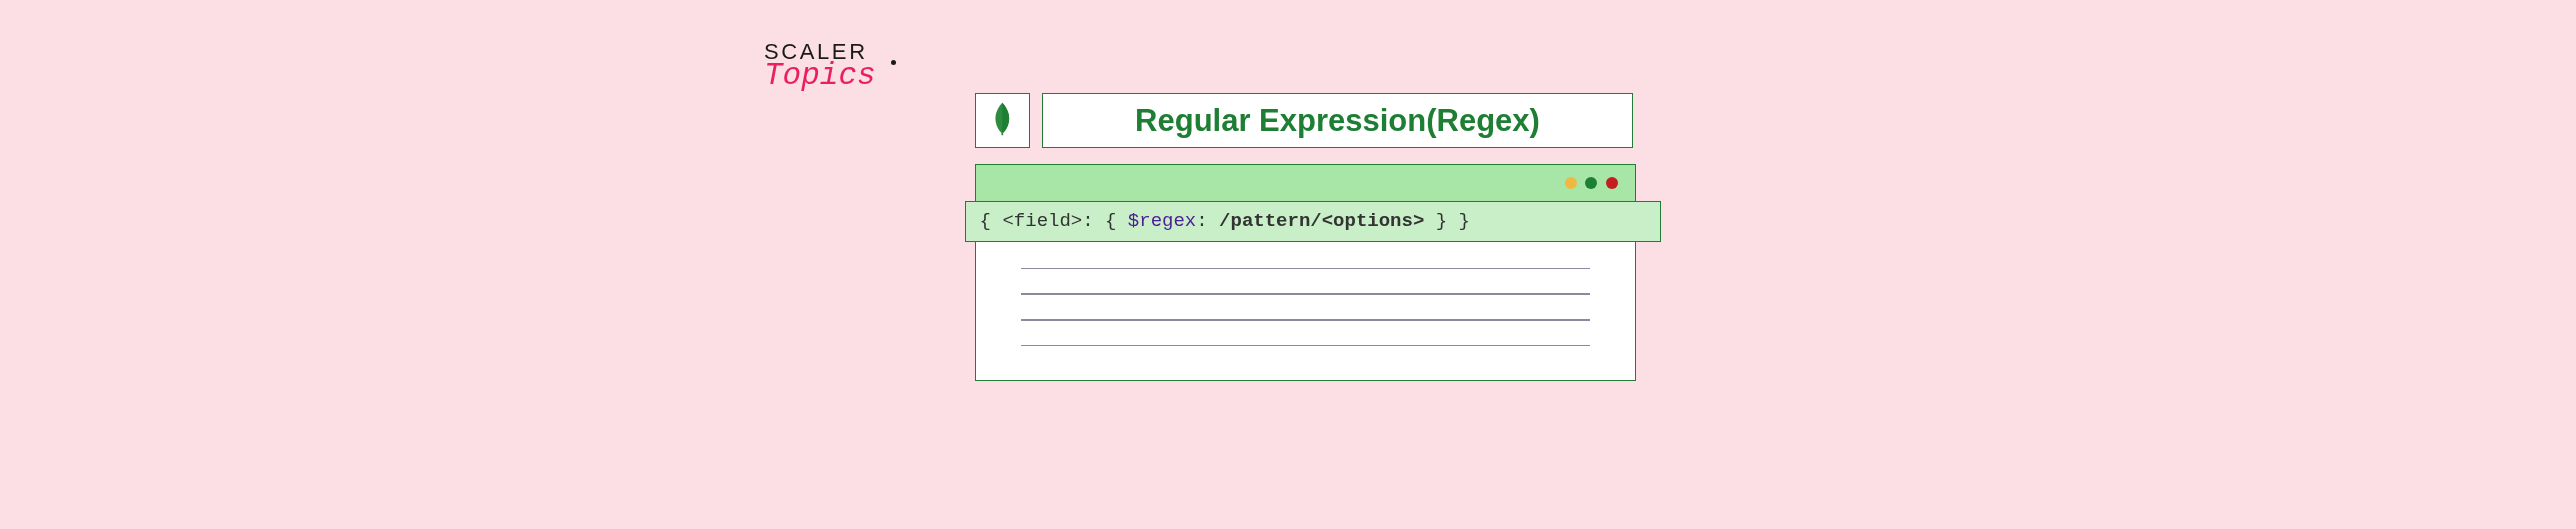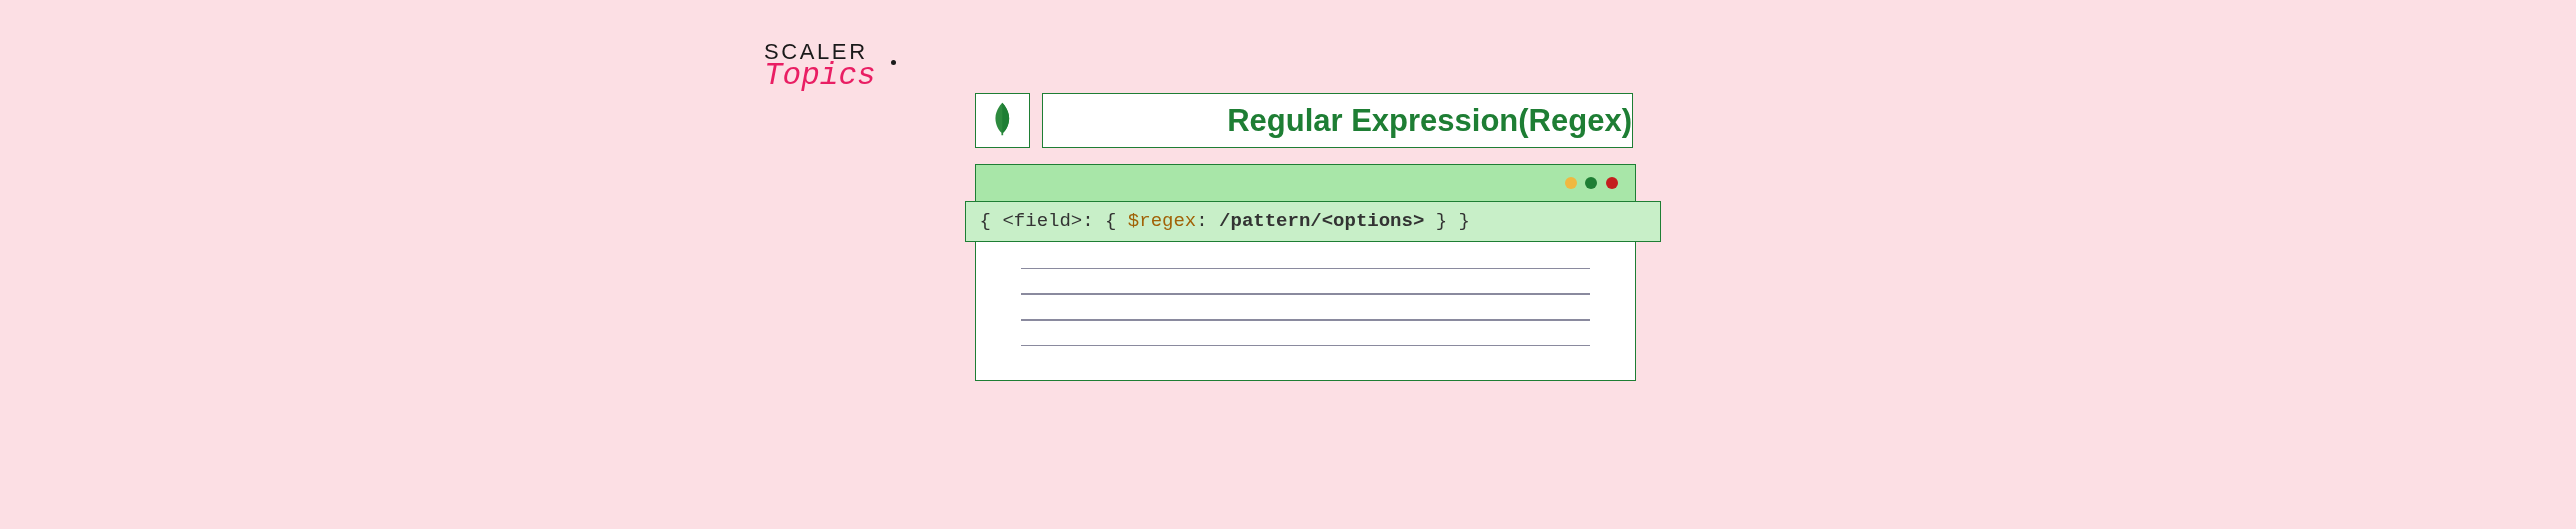--- a/index.html
+++ b/index.html
@@ -67,21 +67,21 @@
       width: 20.6px;
       height: 36px;
     }
     .title-box {
       width: 591px;
       height: 55px;
       background: #fff;
       border: 1.7px solid #1e7e34;
       display: flex;
       align-items: center;
-      justify-content: flex-end;
+      justify-content: center;
     }
     .title-text {
       font-size: 31px;
       font-weight: bold;
       color: #1e7e34;
     }
     .browser-box {
       width: 661px;
       border: 1.7px solid #1e7e34;
       background: #fff;
@@ -110,21 +110,21 @@
       padding: 8.6px 13.7px;
       font-family: 'Courier New', monospace;
       font-size: 19px;
     }
     .code-wrapper {
       position: relative;
       width: 677px;
       margin-left: -1.7px;
     }
     .code-field { color: #333; }
-    .code-regex { color: #a16207; }
+    .code-regex { color: #4c1d95; }
     .code-pattern { color: #333; font-weight: bold; }
     .lines-area {
       padding: 26px 45px 34px 45px;
       background: #fff;
     }
     .line {
       height: 1.7px;
       background: #8a8a9e;
       margin-bottom: 24px;
     }

